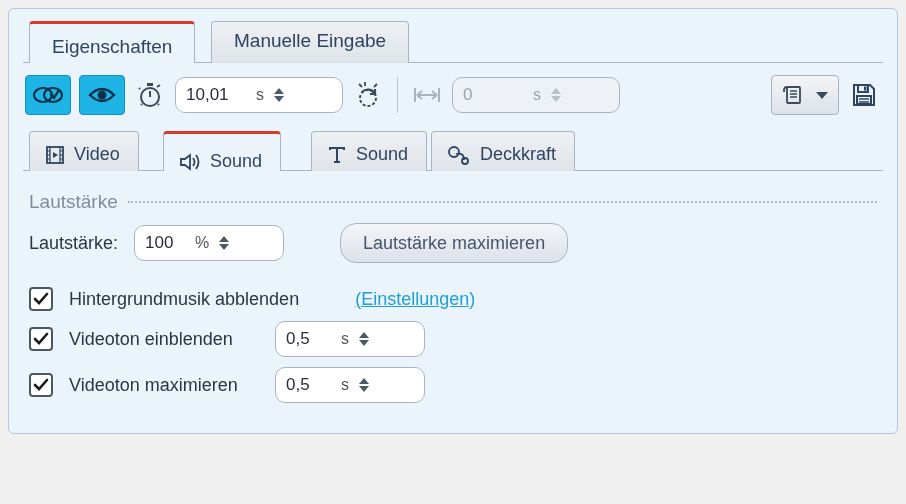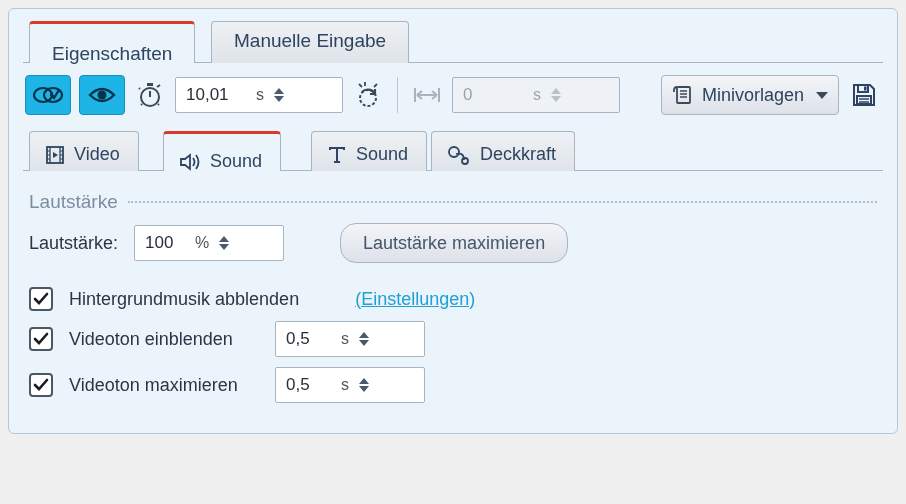--- a/index.html
+++ b/index.html
@@ -37,21 +37,21 @@
     border-top-left-radius: 4px;
     border-top-right-radius: 4px;
     font-size: 19px;
     color: #2e4460;
     cursor: pointer;
     background: linear-gradient(#eef1f4, #dfe4ea);
   }
   .top-tab.active {
     background: #ecf4fb;
     border-top: 3px solid #d83a2b;
-    padding-top: 19px;
+    padding-top: 12px;
     z-index: 2;
   }
   .top-tab.t1 { left: 6px; }
   .top-tab.t2 { left: 188px; margin-top: 31px; }
 
   
   .toolbar {
     display: flex;
     align-items: center;
     gap: 8px;
@@ -66,21 +66,21 @@
   .sq-blue {
     background: #1fb4e6;
     border: 1px solid #1590bb;
   }
   .icon-svg { display: block; }
 
   .spinbox {
     display: flex; align-items: center;
     background: #fff;
     border: 1px solid #a7b4c2;
-    border-radius: 2px;
+    border-radius: 10px;
     height: 36px;
     padding: 0 4px 0 8px;
   }
   .spinbox input {
     border: none; outline: none;
     font-size: 17px;
     width: 70px;
     background: transparent;
     color: #2d2d3a;
   }
@@ -309,21 +309,20 @@
     <div style="flex:1"></div>
 
     <div class="drop-btn">
       <svg width="22" height="22" viewBox="0 0 22 22">
         <rect x="5" y="3" width="13" height="16" rx="1" fill="none" stroke="#3a4a5a" stroke-width="1.8"></rect>
         <line x1="8" y1="7" x2="15" y2="7" stroke="#3a4a5a" stroke-width="1.5"></line>
         <line x1="8" y1="10" x2="15" y2="10" stroke="#3a4a5a" stroke-width="1.5"></line>
         <line x1="8" y1="13" x2="15" y2="13" stroke="#3a4a5a" stroke-width="1.5"></line>
         <path d="M5 3 Q2 3 2 6 L2 8" fill="none" stroke="#3a4a5a" stroke-width="1.8"></path>
       </svg>
-      <span>Minivorlagen</span>
       <div class="caret"></div>
     </div>
 
     <div class="tb-icon">
       <svg width="28" height="28" viewBox="0 0 28 28">
         <path d="M4 4 H20 L24 8 V24 H4 Z" fill="none" stroke="#2e4460" stroke-width="2"></path>
         <rect x="8" y="4" width="10" height="7" fill="none" stroke="#2e4460" stroke-width="2"></rect>
         <rect x="14" y="5.5" width="2.5" height="4" fill="#2e4460"></rect>
         <rect x="7" y="15" width="14" height="8" fill="none" stroke="#2e4460" stroke-width="2"></rect>
         <line x1="9" y1="18" x2="19" y2="18" stroke="#2e4460" stroke-width="1.4"></line>

